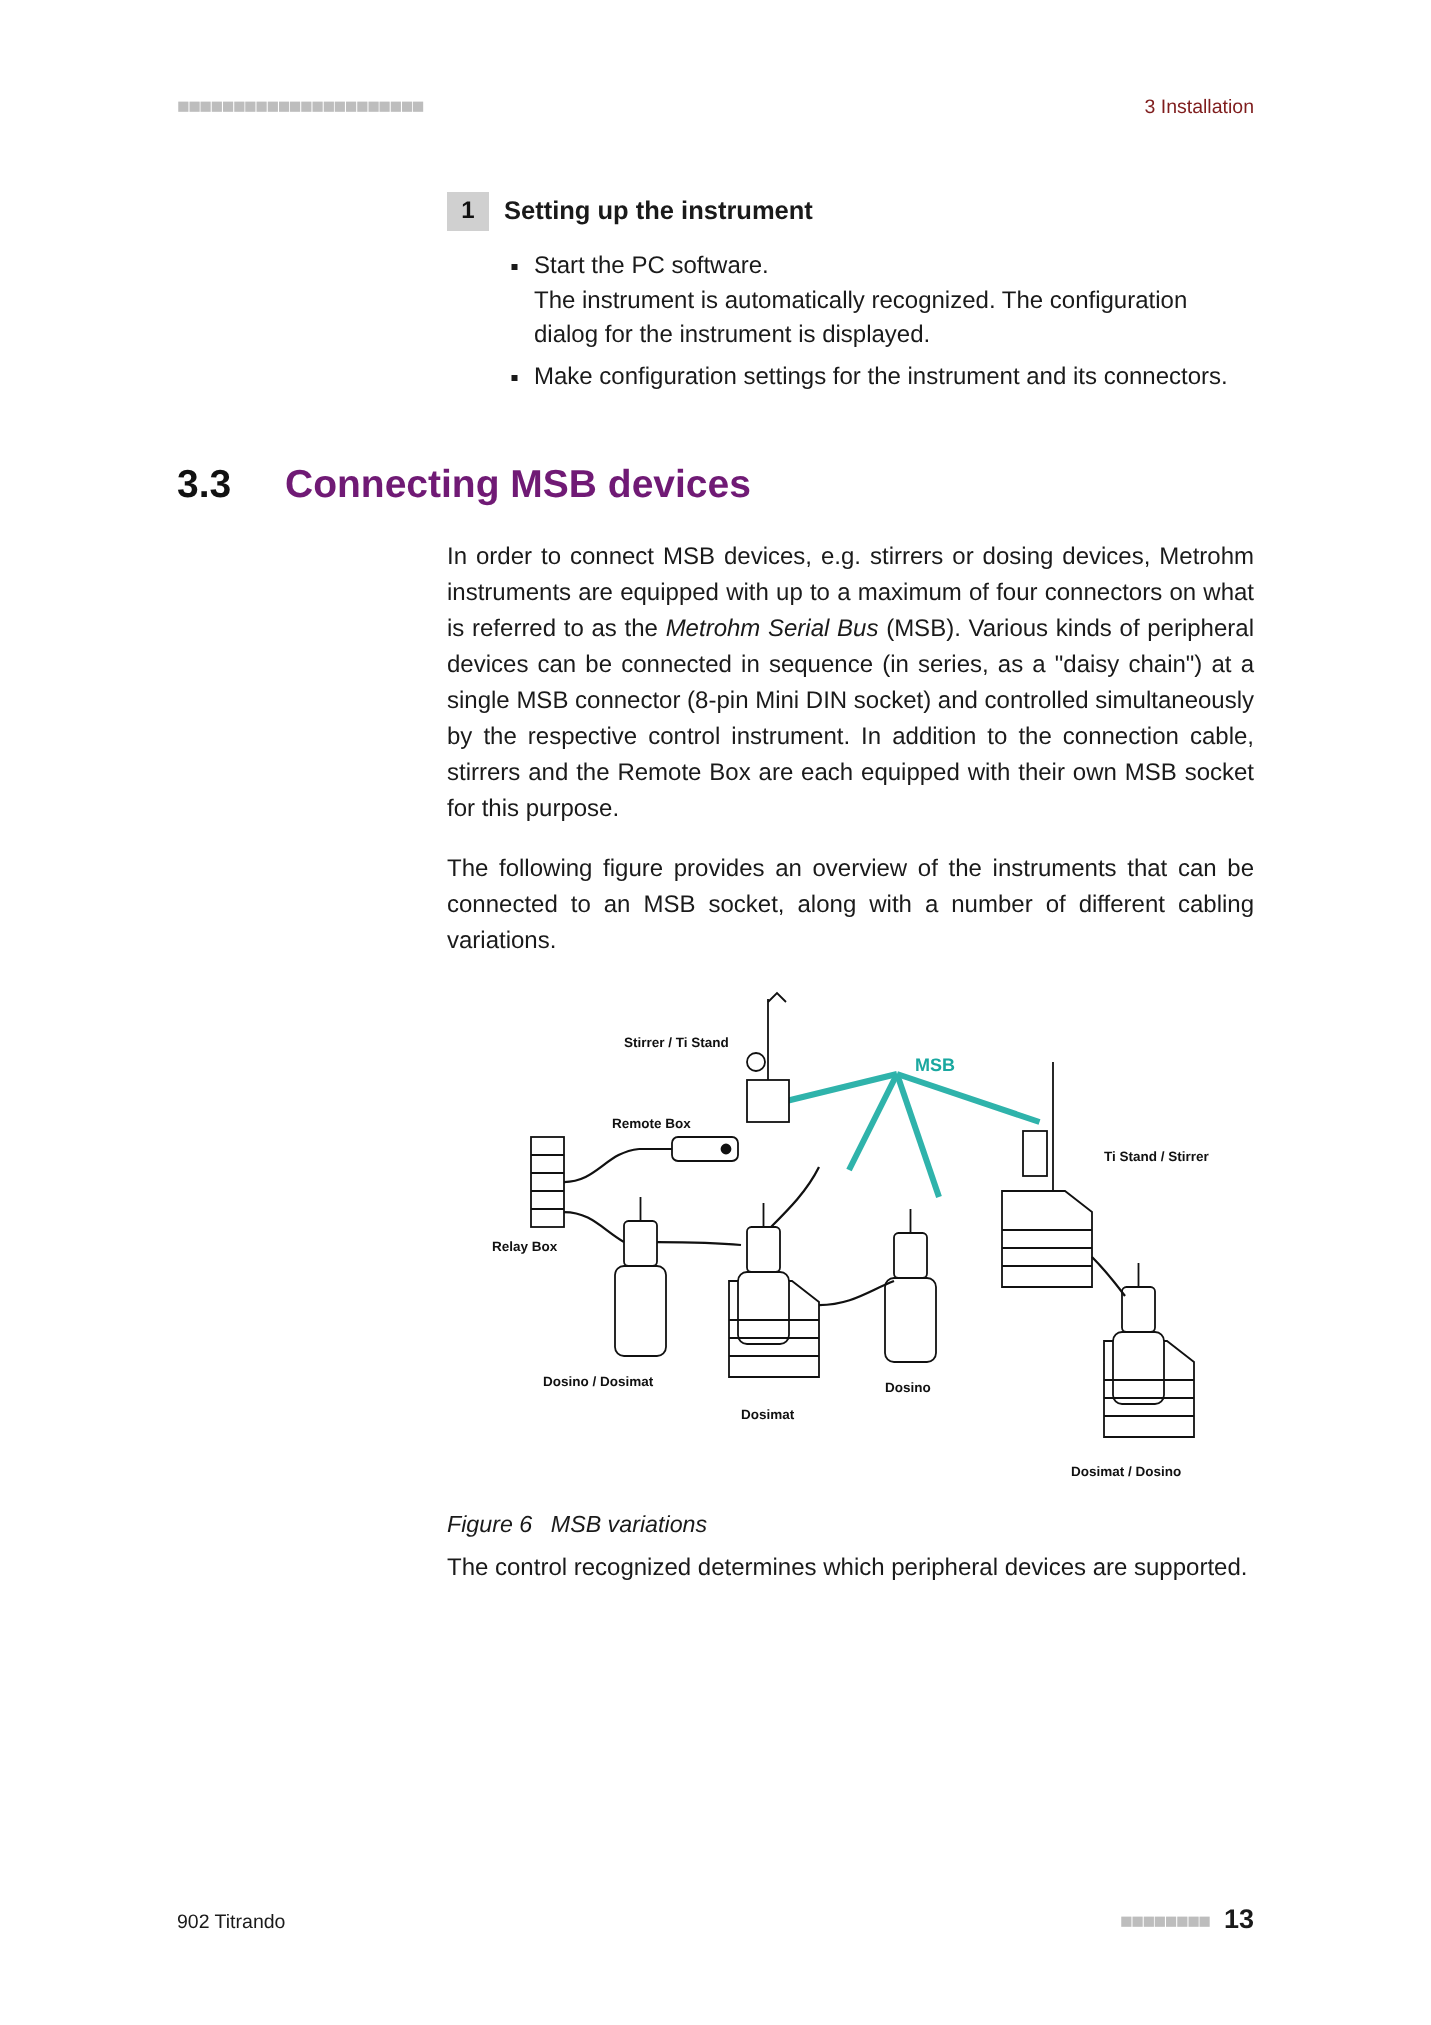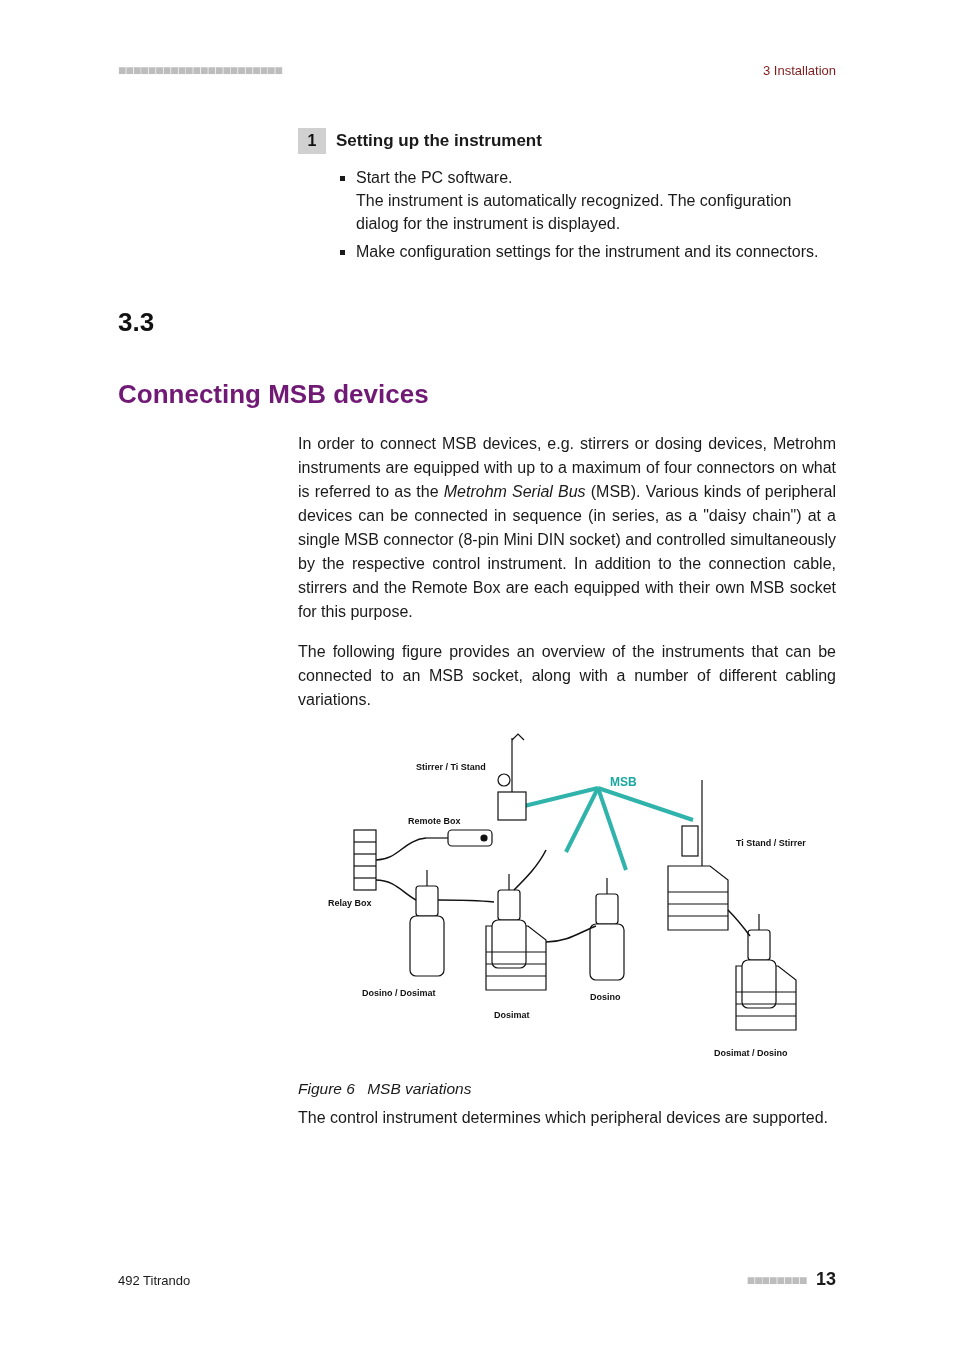--- a/index.html
+++ b/index.html
@@ -72,23 +72,22 @@
     margin: 0 0 14px 0;
   }
   ul.square li {
     margin-bottom: 4px;
   }
   .step-after {
     margin-top: 4px;
   }
   .section-row {
     display: flex;
-    align-items: flex-start;
+    align-items: center;
     margin: 44px 0 22px 0;
-    flex-direction: column;
   }
   .section-num {
     font-weight: 900;
     font-size: 26px;
     width: 72px;
     flex: 0 0 72px;
     color: #111;
     font-family: "Arial Black", "Segoe UI", sans-serif;
   }
   .section-title {
@@ -286,23 +285,23 @@
       </g>
       <text class="lbl" x="416" y="326">Dosimat / Dosino</text>
     </svg>
   </div>
 
   <div class="fig-caption">
     <span class="figlabel">Figure 6</span>
     <span>MSB variations</span>
   </div>
 
-  <div class="after-fig">The control instrument determines which peripheral devices are supported.</div>
+  <div class="after-fig">The control recognized determines which peripheral devices are supported.</div>
 
   <div class="footer">
-    <span>492 Titrando</span>
+    <span>902 Titrando</span>
     <span>
       <span class="marks-right">■■■■■■■■</span>
       <span class="pageno">13</span>
     </span>
   </div>
 
 </div>
 
 </body></html>

